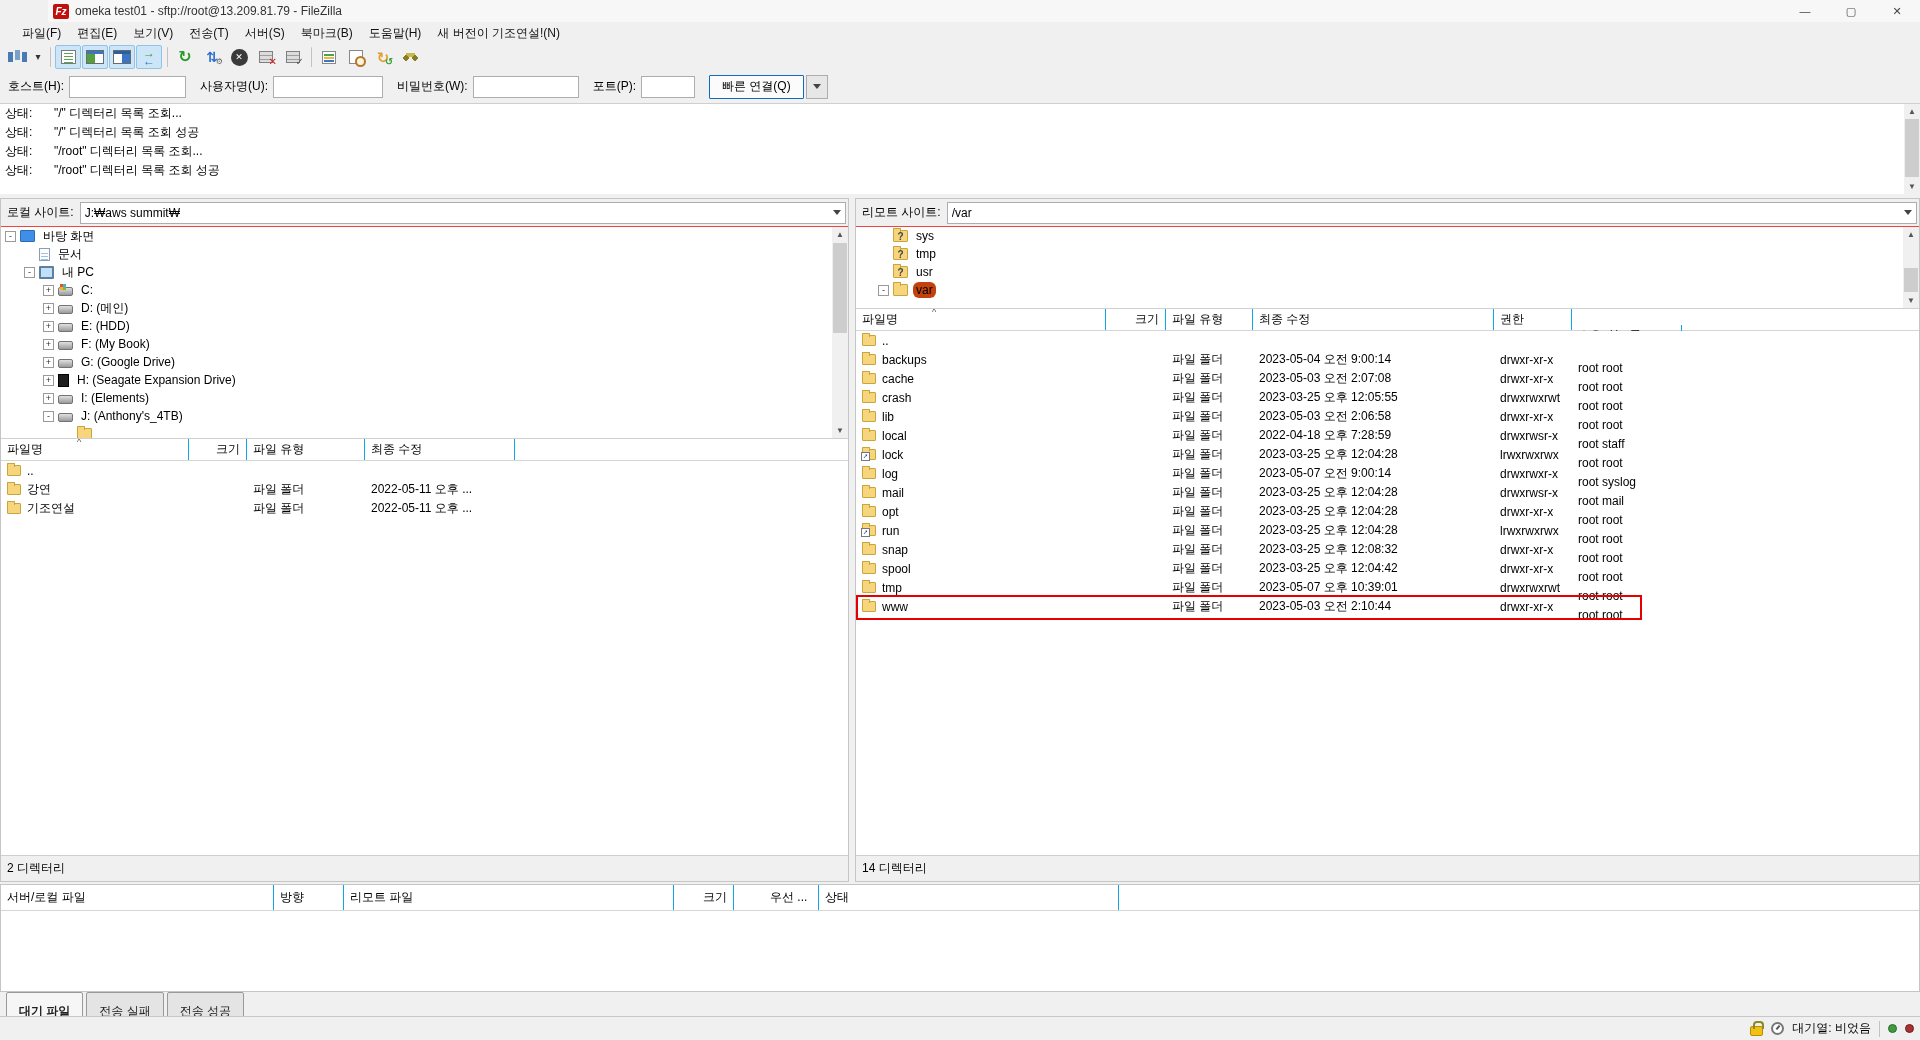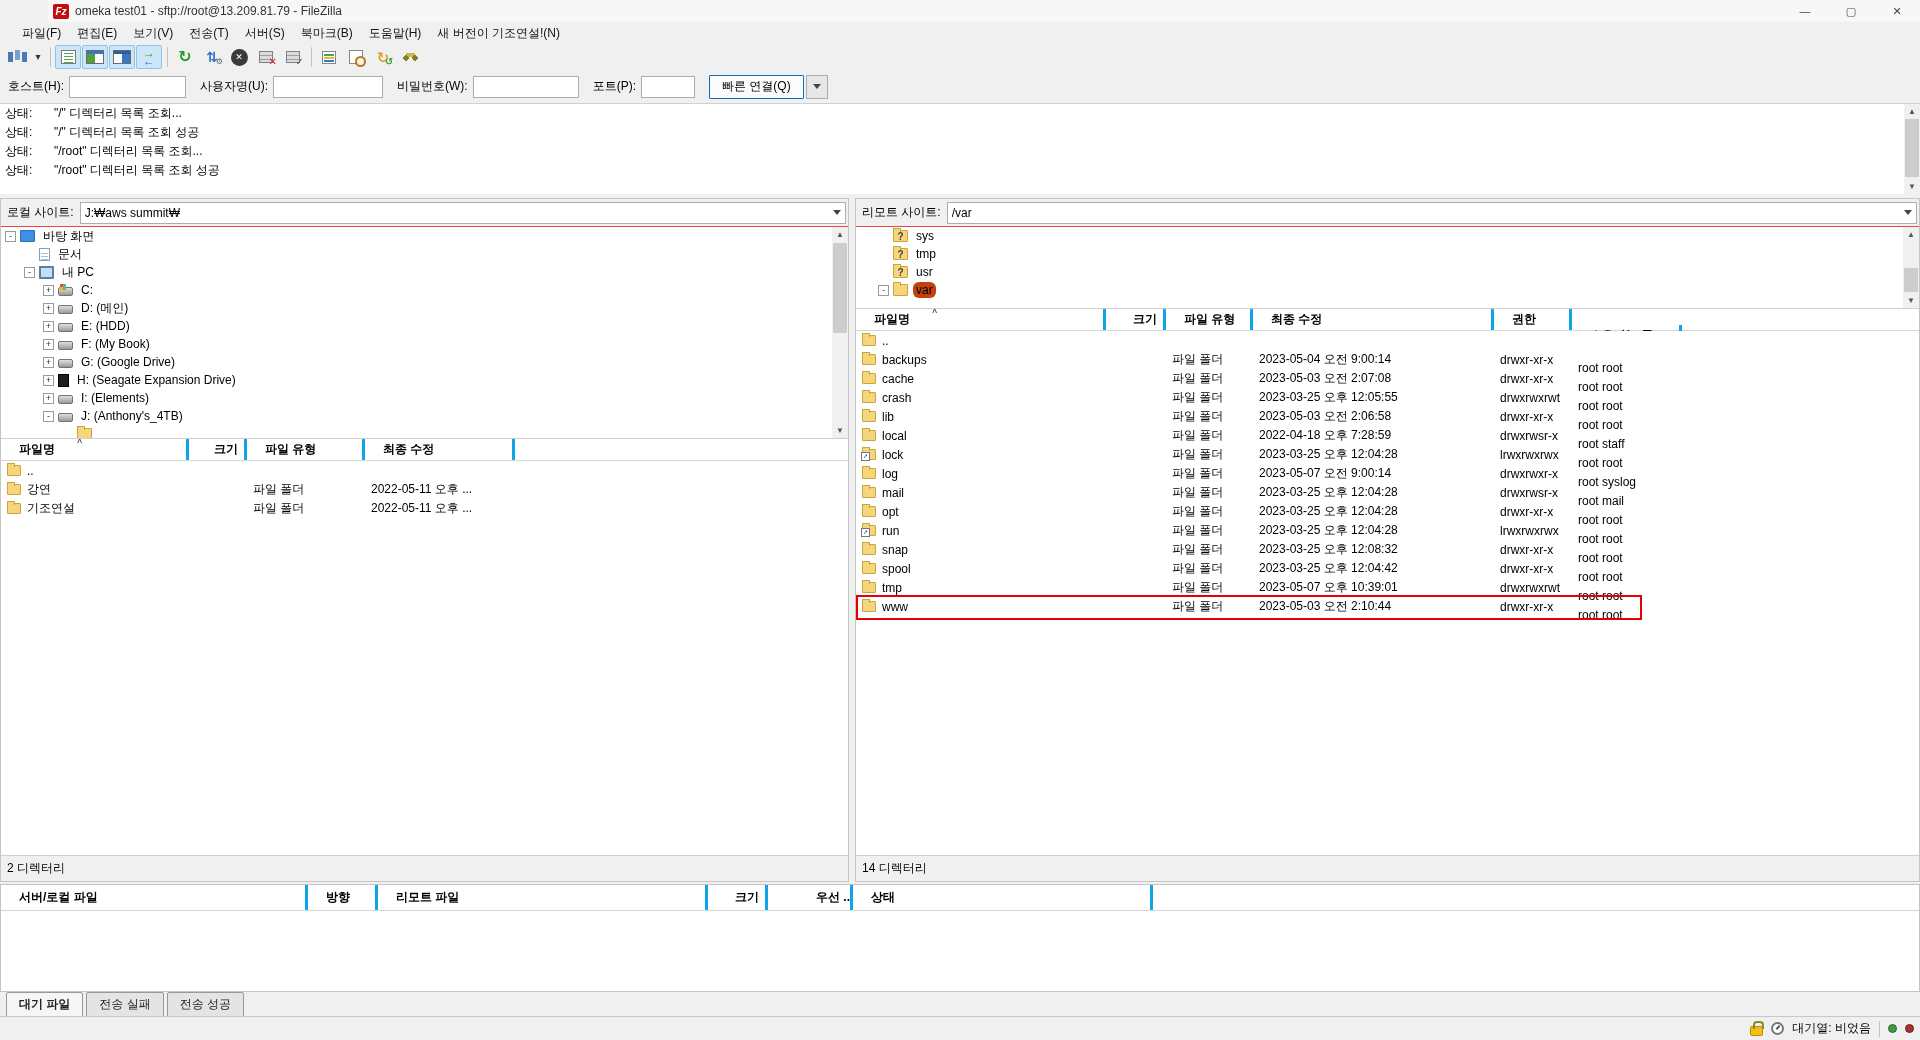--- a/index.html
+++ b/index.html
@@ -117,21 +117,21 @@
      background:conic-gradient(#39b5e8 0 25%,#7fba3d 0 50%,#f6b511 0 75%,#e8503a 0); }
   .ticon.folder, .ticon.qfolder, .ticon.symfolder, .ficon { background:#f6d57c; border:1px solid #c9a63d; border-radius:1px; }
   .ticon.folder::before, .ticon.qfolder::before, .ticon.symfolder::before, .ficon::before {
      content:''; position:absolute; top:-3px; left:-1px; width:6px; height:3px; background:#f6d57c; border:1px solid #c9a63d; border-bottom:none; border-radius:1px 1px 0 0; }
   .ticon.qfolder::after { content:'?'; position:absolute; inset:0; text-align:center; font-weight:bold; font-size:10px; line-height:12px; color:#444; }
 
   
   .fheader { position:absolute; left:0; right:0; height:22px; background:#fff; border-bottom:1px solid #d5d5d5; display:flex; }
   #local-fheader { top:240px; }
   #remote-fheader { top:110px; }
-  .hcell { display:flex; align-items:center; padding-left:18px; border-right:3px solid #0ea5e9; position:relative; height:100%; white-space:nowrap; overflow:hidden;font-weight:bold; }
+  .hcell { display:flex; align-items:center; padding-left:6px; border-right:1px solid #0ea5e9; position:relative; height:100%; white-space:nowrap; overflow:hidden; }
   .hcell.right { justify-content:flex-end; padding-right:6px; }
   .sortmark { position:absolute; top:-2px; left:76px; font-size:9px; color:#555; }
   .flist { position:absolute; left:0; right:0; bottom:0; overflow:hidden; background:#fff; }
   #local-flist { top:262px; }
   #remote-flist { top:132px; }
   .frow { height:19px; display:flex; align-items:center; position:relative; white-space:nowrap; }
   .fcol { padding-left:6px; overflow:hidden; white-space:nowrap; flex:none; display:flex; align-items:center; height:100%; }
   .fcol.right { justify-content:flex-end; padding-right:6px; }
   
   .lc-name { width:188px; } .lc-size { width:58px; } .lc-type { width:118px; } .lc-mod { width:150px; }
@@ -140,26 +140,26 @@
   .ficon { position:relative; display:inline-block; width:14px; height:11px; margin-right:6px; flex:none; }
   .ficon.symfolder::after { content:'➚'; position:absolute; left:-2px; bottom:-2px; width:7px; height:7px; background:#fff; border:1px solid #777; font-size:6px; line-height:7px; text-align:center; color:#133a9e; }
   .frow.highlighted::after { content:''; position:absolute; left:0; top:-2px; width:782px; height:21px; border:2px solid #e60000; pointer-events:none; }
 
   
   .pstatus { position:absolute; left:0; right:0; bottom:0; height:26px; background:#f0f0f0; border-top:1px solid #cfcfcf; display:flex; align-items:center; padding-left:6px; }
 
   
   #queue { position:absolute; left:0; top:884px; right:0; height:108px; background:#fff; border:1px solid #c5c5c5; }
   #queue-header { height:26px; display:flex; border-bottom:1px solid #d5d5d5; background:#fff; }
-  .qc0 { width:307px; } .qc1 { width:70px; } .qc2 { width:330px; } .qc3 { width:60px; } .qc4 { width:55px;margin-left:30px; } .qc5 { width:300px; }
+  .qc0 { width:273px; } .qc1 { width:70px; } .qc2 { width:330px; } .qc3 { width:60px; } .qc4 { width:55px;margin-left:30px; } .qc5 { width:300px; }
   #queue-body { height:80px; background:#fff; }
 
   
   #tabsrow { position:absolute; left:0; top:992px; right:0; height:24px; display:flex; align-items:flex-start; padding-left:6px; gap:3px; background:#f0f0f0; }
-  .tab { padding:3px 12px 4px; border:1px solid #9a9a9a; border-radius:2px 2px 0 0; background:#e4e4e4; color:#222; }
+  .tab { padding:10px 12px 4px; border:1px solid #9a9a9a; border-radius:2px 2px 0 0; background:#e4e4e4; color:#222; }
   .tab.active { background:#f6f6f6; font-weight:bold; }
 
   
   #statusbar { position:absolute; left:0; top:1016px; right:0; height:24px; background:#f0f0f0; border-top:1px solid #c8c8c8; display:flex; align-items:center; justify-content:flex-end; padding-right:6px; gap:8px; }
   .lock { width:13px; height:10px; background:#f2c011; border:1px solid #b98d0a; border-radius:2px; position:relative; margin-top:4px; }
   .lock::before { content:''; position:absolute; top:-6px; left:2px; width:7px; height:6px; border:2px solid #8a8a2a; border-bottom:none; border-radius:4px 4px 0 0; }
   .gauge { width:13px; height:13px; border-radius:50%; border:2px solid #777; position:relative; background:#fff; }
   .gauge::before { content:''; position:absolute; left:4px; top:1px; width:2px; height:5px; background:#555; transform:rotate(40deg); }
   .sbar-sep { width:1px; height:16px; background:#c3c3c3; }
   .led { width:9px; height:9px; border-radius:50%; }

